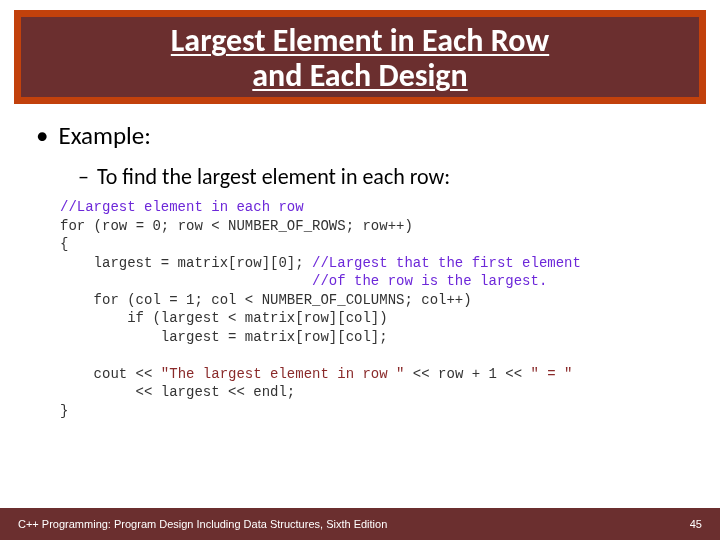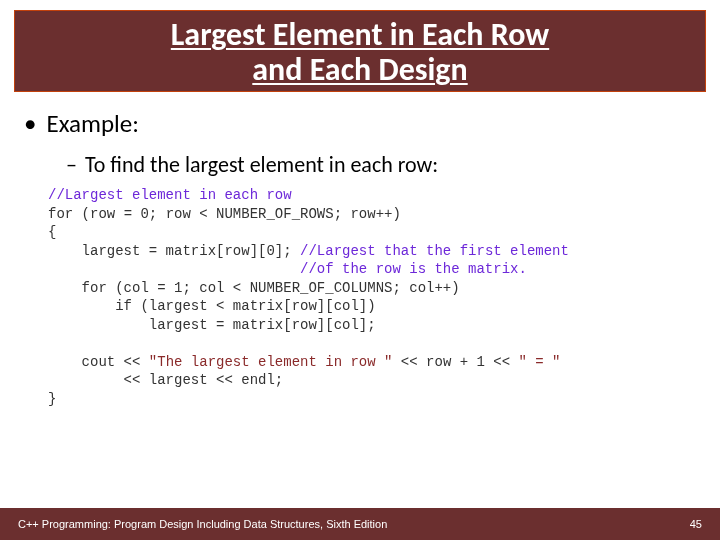--- a/index.html
+++ b/index.html
@@ -7,35 +7,35 @@
     width: 720px;
     height: 540px;
     background: #fff;
     font-family: "Calibri", "Segoe UI", sans-serif;
     position: relative;
     overflow: hidden;
   }
   .title-banner {
     margin: 10px 14px 0 14px;
     background: #6b2f2f;
-    border: 1px solid #c2410c;
+    border: 7px solid #c2410c;
     padding: 6px 10px 4px 10px;
     text-align: center;
   }
   .title-banner h1 {
     color: #fff;
     font-size: 32px;
     font-weight: 700;
     line-height: 1.1;
     text-decoration: underline;
     text-decoration-thickness: 2px;
     text-underline-offset: 3px;
   }
   .content {
-    padding: 10px 24px 0 12px;
+    padding: 10px 24px 0 24px;
     color: #000;
   }
   .bullet-l1 {
     font-size: 25px;
     margin: 6px 0 4px 12px;
   }
   .bullet-l1 .dot { margin-right: 10px; }
   .bullet-l2 {
     font-size: 22px;
     margin: 12px 0 8px 54px;
@@ -80,21 +80,21 @@
     <span class="dot">•</span><span>Example:</span>
   </div>
   <div class="bullet-l2">
     <span class="dash">–</span><span>To find the largest element in each row:</span>
   </div>
 
   <div class="code-block"><span class="cmt">//Largest element in each row</span>
 <span>for</span><span> (row = 0; row &lt; NUMBER_OF_ROWS; row++)</span>
 <span>{</span>
 <span>    largest = matrix[row][0]; </span><span class="cmt">//Largest that the first element</span>
-<span class="cmt">                              //of the row is the matrix.</span>
+<span class="cmt">                              //of the row is the largest.</span>
 <span>    for</span><span> (col = 1; col &lt; NUMBER_OF_COLUMNS; col++)</span>
 <span>        if</span><span> (largest &lt; matrix[row][col])</span>
 <span>            largest = matrix[row][col];</span>
 <span></span>
 <span>    cout &lt;&lt; </span><span class="str">"The largest element in row "</span><span> &lt;&lt; row + 1 &lt;&lt; </span><span class="str">" = "</span>
 <span>         &lt;&lt; largest &lt;&lt; endl;</span>
 <span>}</span></div>
 </div>
 
 <div class="footer">

